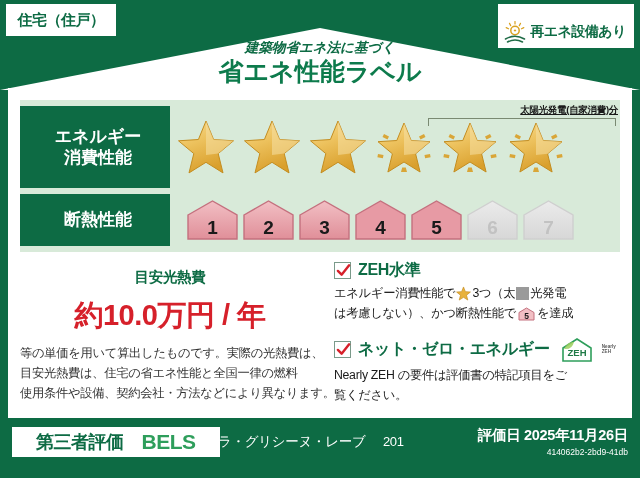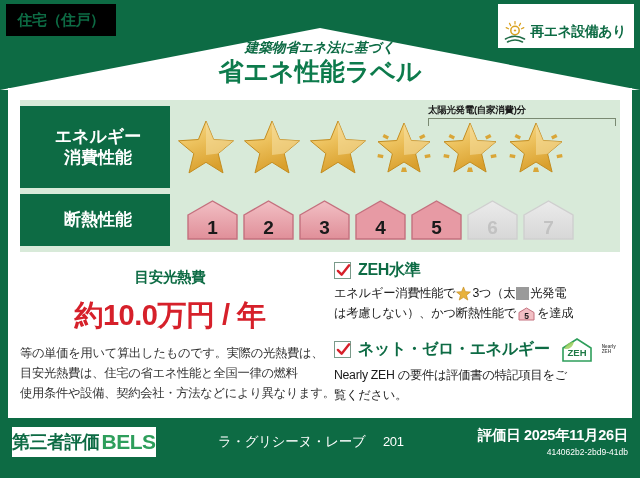--- a/index.html
+++ b/index.html
@@ -7,21 +7,21 @@
     width:640px;height:478px;overflow:hidden;
     background:#0d6b44;
     font-family:"Liberation Sans","DejaVu Sans",sans-serif;
     -webkit-font-smoothing:antialiased;
   }
   .label{position:relative;width:640px;height:478px;background:#0d6b44;}
 
   
   .badge-type{
     position:absolute;left:6px;top:4px;width:110px;height:32px;
-    background:#000000;display:flex;align-items:center;justify-content:center;
+    background:#ffffff;display:flex;align-items:center;justify-content:center;
   }
   .badge-type span{
     font-size:15px;font-weight:bold;color:#0d6b44;letter-spacing:-0.5px;
   }
   .badge-renew{
     position:absolute;right:6px;top:4px;height:32px;
     background:#ffffff;display:flex;align-items:center;gap:3px;
     padding:12px 8px 0 5px;
   }
   .badge-renew .txt{font-size:14px;font-weight:bold;color:#0d6b44;letter-spacing:-0.5px;}
@@ -75,22 +75,22 @@
 
   
   .stars{
     position:absolute;left:4px;top:8px;display:flex;align-items:center;gap:2px;
   }
   .star-cell{position:relative;width:64px;height:64px;}
   .star-cell svg{display:block;width:64px;height:64px;}
 
   
   .bracket-label{
-    position:absolute;left:258px;top:-2px;width:190px;text-align:left;
-    font-size:9.5px;font-weight:bold;color:#1a1a1a;letter-spacing:-0.3px;
+    position:absolute;left:258px;top:-2px;width:190px;text-align:right;
+    font-size:9.5px;font-weight:bold;color:#1a1a1a;letter-spacing:-0.3px;text-decoration:underline;
   }
   .bracket{
     position:absolute;left:258px;top:12px;width:188px;height:8px;
     border:1.5px solid #7a8a72;border-bottom:none;box-sizing:border-box;
   }
 
   
   .houses{position:absolute;left:16px;top:5px;display:flex;gap:3px;}
   .house{position:relative;width:53px;height:42px;}
   .house svg{display:block;width:53px;height:42px;}
@@ -161,21 +161,21 @@
   }
   .gap2{margin-top:13px;}
 
   
   .bottom{
     position:absolute;left:0;top:418px;width:640px;height:60px;
     background:#0d6b44;
   }
   .bels-badge{
     position:absolute;left:12px;top:9px;height:30px;background:#ffffff;
-    display:flex;align-items:center;gap:2px;padding:0 0;
+    display:flex;align-items:center;gap:18px;padding:0 24px;
   }
   .bels-jp{font-size:18px;font-weight:bold;color:#0d6b44;letter-spacing:-0.5px;}
   .bels-en{font-size:21px;font-weight:bold;color:#2e9e5b;letter-spacing:-0.5px;}
   .prop-name{
     position:absolute;left:218px;top:15px;color:#ffffff;
     font-size:13.5px;letter-spacing:-0.3px;white-space:nowrap;
   }
   .prop-num{margin-left:14px;font-size:13px;}
   .eval{
     position:absolute;right:12px;top:8px;text-align:right;color:#ffffff;

